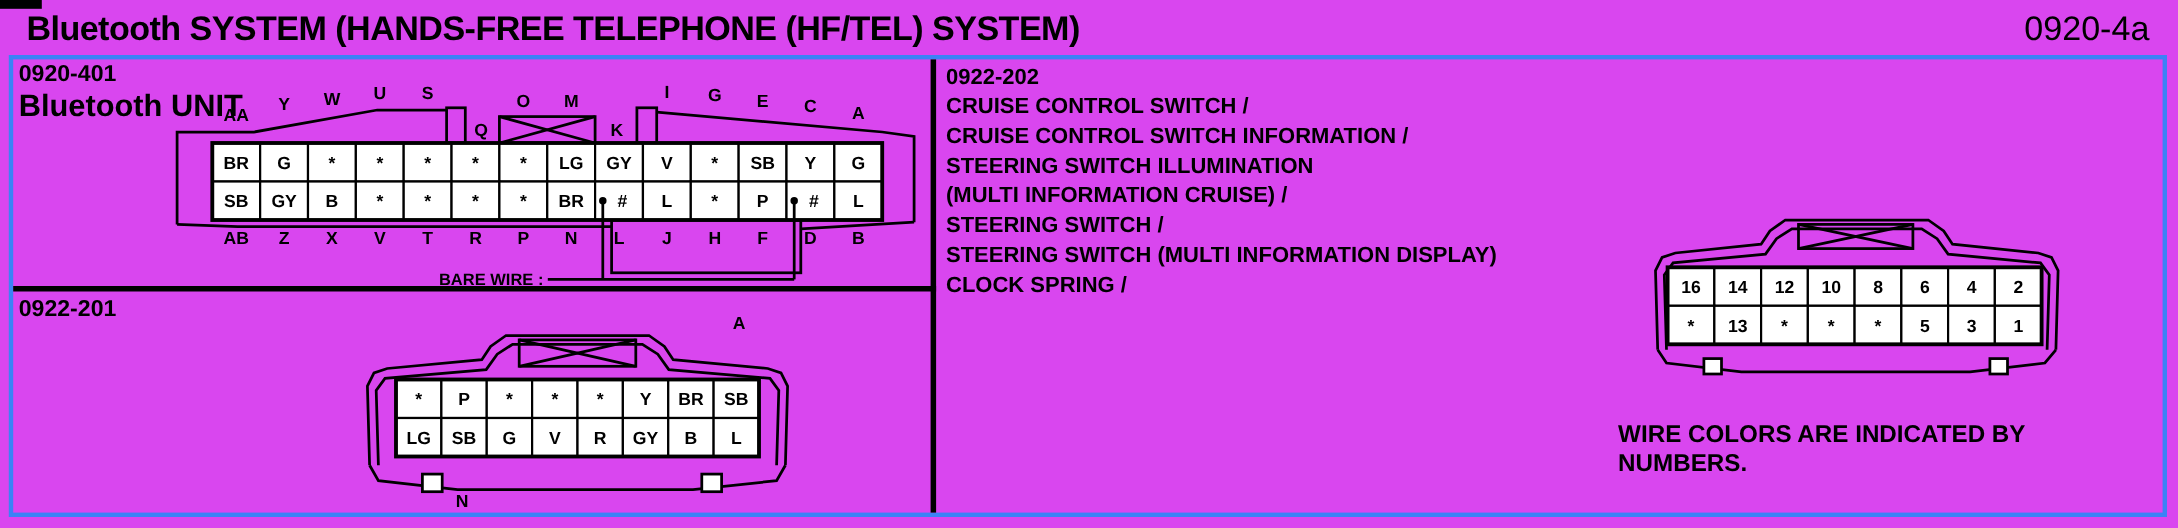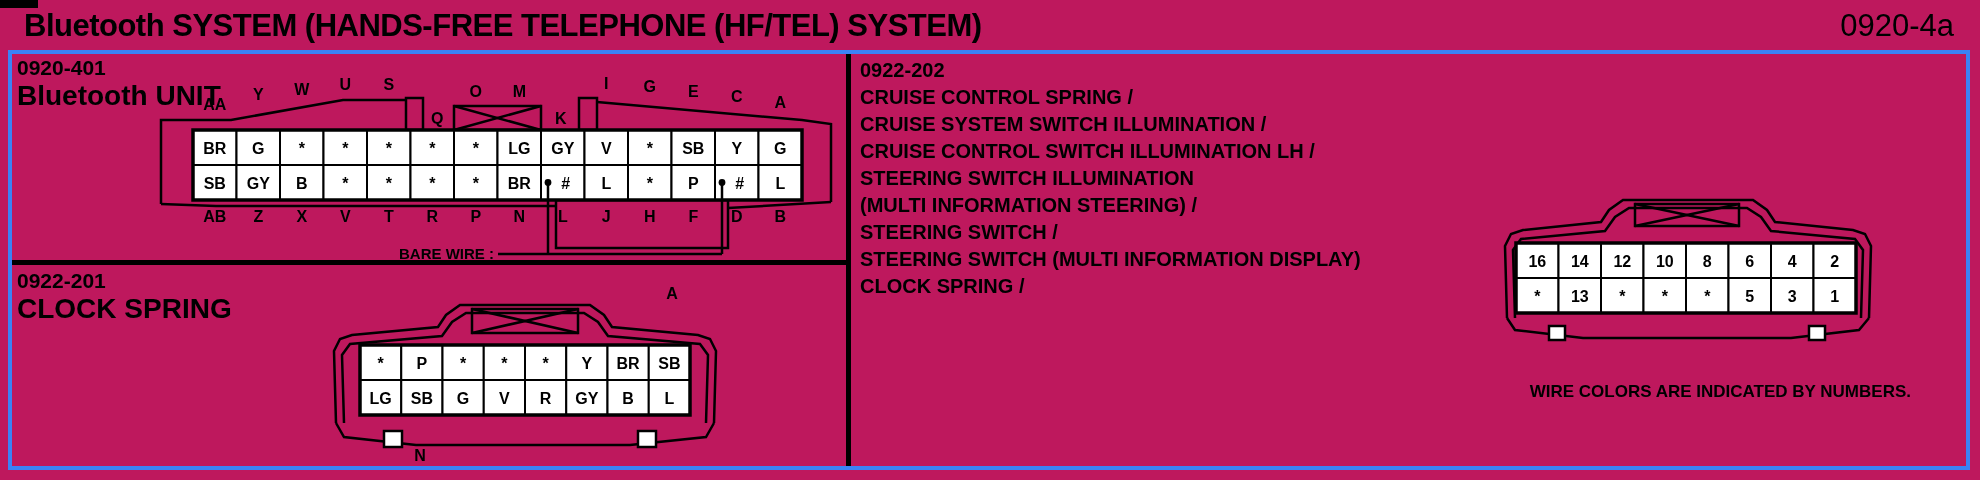--- a/index.html
+++ b/index.html
@@ -1,39 +1,39 @@
 <!DOCTYPE html>
 <html><head>
 <meta charset="utf-8">
 <style>
   * { margin:0; padding:0; box-sizing:border-box; }
   html,body { width:1980px; height:480px; background:#fff; font-family:"Liberation Sans","DejaVu Sans",sans-serif; color:#000; overflow:hidden; }
   .abs { position:absolute; }
-  #page { position:relative; width:1980px; height:480px; background:#be185d; }
+  #page { position:relative; width:1980px; height:480px; background:#d946ef; }
 
   #scan-mark { left:0; top:0; width:38px; height:8px; background:#000; }
 
   #title { left:24px; top:8px; font-size:31px; font-weight:700; letter-spacing:-0.5px; white-space:nowrap; }
   #page-code { right:26px; top:8px; font-size:31px; font-weight:400; }
 
   #main-box { left:8px; top:50px; width:1962px; height:420px; border:4px solid #3b82f6; }
   #v-divider { left:834px; top:0; width:5px; height:100%; background:#000; }
   #h-divider-left { left:0; top:206px; width:839px; height:5px; background:#000; }
 
   .panel { position:absolute; }
   #panel-bt { left:0; top:0; width:834px; height:206px; }
   #panel-cs { left:0; top:211px; width:834px; height:198px; }
   #panel-sw { left:839px; top:0; width:1115px; height:412px; }
 
   .panel-code { position:absolute; left:5px; font-size:21px; font-weight:700; }
   .panel-name { position:absolute; left:5px; font-size:28px; font-weight:700; }
 
   #sw-lines { position:absolute; left:9px; top:3px; font-size:20px; font-weight:700; line-height:27px; white-space:nowrap; }
 
-  #wire-note { position:absolute; left:620px; top:328px; width:440px; text-align:right; font-size:17px; font-weight:700; }
+  #wire-note { position:absolute; left:620px; top:328px; width:440px; text-align:left; font-size:22px; font-weight:700; }
 
   svg { position:absolute; overflow:visible; }
   svg .ol { fill:none; stroke:#000; stroke-width:2.5; }
   svg .cell { fill:#fff; stroke:#000; stroke-width:2; }
   svg .gridframe { fill:none; stroke:#000; stroke-width:3.5; }
   svg text { font-family:"Liberation Sans","DejaVu Sans",sans-serif; font-weight:700; fill:#000; }
   svg .ctext { font-size:16px; text-anchor:middle; }
   svg .pintext { font-size:16px; text-anchor:middle; }
   svg .lbl { font-size:15px; }
   svg .foot { fill:#fff; stroke:#000; stroke-width:2.5; }
@@ -172,21 +172,20 @@
           <line class="ol" x1="402" y1="127" x2="402" y2="196"></line>
           <line class="ol" x1="576" y1="127" x2="576" y2="196"></line>
           <line class="ol" x1="352" y1="196" x2="576" y2="196"></line>
           <text class="lbl" x="348" y="201" text-anchor="end">BARE WIRE :</text>
         </g>
       </svg>
     </div>
 
     <div id="panel-cs" class="panel">
       <div class="panel-code" style="top:4px;">0922-201</div>
-      <div class="panel-name" style="top:28px;">CLOCK SPRING</div>
 
       <svg style="left:308px; top:10px;" width="410" height="195" viewBox="0 0 410 195">
         <g>
           <path class="ol" d="M 16 148 L 14 76 L 20 64 L 32 60 L 118 52 L 126 40 L 140 30 L 270 30 L 284 40 L 292 52 L 378 60 L 390 64 L 396 76 L 394 148"></path>
           <path class="ol" d="M 24 148 L 22 80 L 30 69 L 122 61 L 132 47 L 146 38 L 264 38 L 278 47 L 288 61 L 380 69 L 388 80 L 386 148"></path>
           <polyline class="ol" points="16,148 24,162 96,170 310,170 386,162 394,148"></polyline>
           <rect class="foot" x="64" y="156" width="18" height="16"></rect>
           <rect class="foot" x="318" y="156" width="18" height="16"></rect>
           <rect class="ol" x="152" y="34" width="106" height="24" fill="#fff"></rect>
           <line class="ol" x1="152" y1="34" x2="258" y2="58"></line>
@@ -234,25 +233,24 @@
           <text class="ctext" x="349.4" y="128.5">L</text>
         </g>
         <text class="pintext" x="352" y="24">A</text>
         <text class="pintext" x="100" y="186">N</text>
       </svg>
     </div>
 
     <div id="panel-sw" class="panel">
       <div id="sw-lines">
         <div>0922-202</div>
-        <div>CRUISE CONTROL SPRING /</div>
-        <div>CRUISE SYSTEM SWITCH ILLUMINATION /</div>
-        <div>CRUISE CONTROL SWITCH ILLUMINATION LH /</div>
+        <div>CRUISE CONTROL SWITCH /</div>
+        <div>CRUISE CONTROL SWITCH INFORMATION /</div>
         <div>STEERING SWITCH ILLUMINATION</div>
-        <div>(MULTI INFORMATION STEERING) /</div>
+        <div>(MULTI INFORMATION CRUISE) /</div>
         <div>STEERING SWITCH /</div>
         <div>STEERING SWITCH (MULTI INFORMATION DISPLAY)</div>
         <div>CLOCK SPRING /</div>
       </div>
 
       <svg style="left:640px; top:124px;" width="400" height="185" viewBox="0 0 400 185">
         <g>
           <path class="ol" d="M 16 140 L 14 68 L 20 56 L 32 52 L 110 44 L 118 32 L 132 22 L 262 22 L 276 32 L 284 44 L 362 52 L 374 56 L 380 68 L 378 140"></path>
           <path class="ol" d="M 24 140 L 22 72 L 30 61 L 114 53 L 124 39 L 138 30 L 256 30 L 270 39 L 280 53 L 364 61 L 372 72 L 370 140"></path>
           <polyline class="ol" points="16,140 24,152 92,160 300,160 368,152 378,140"></polyline>

